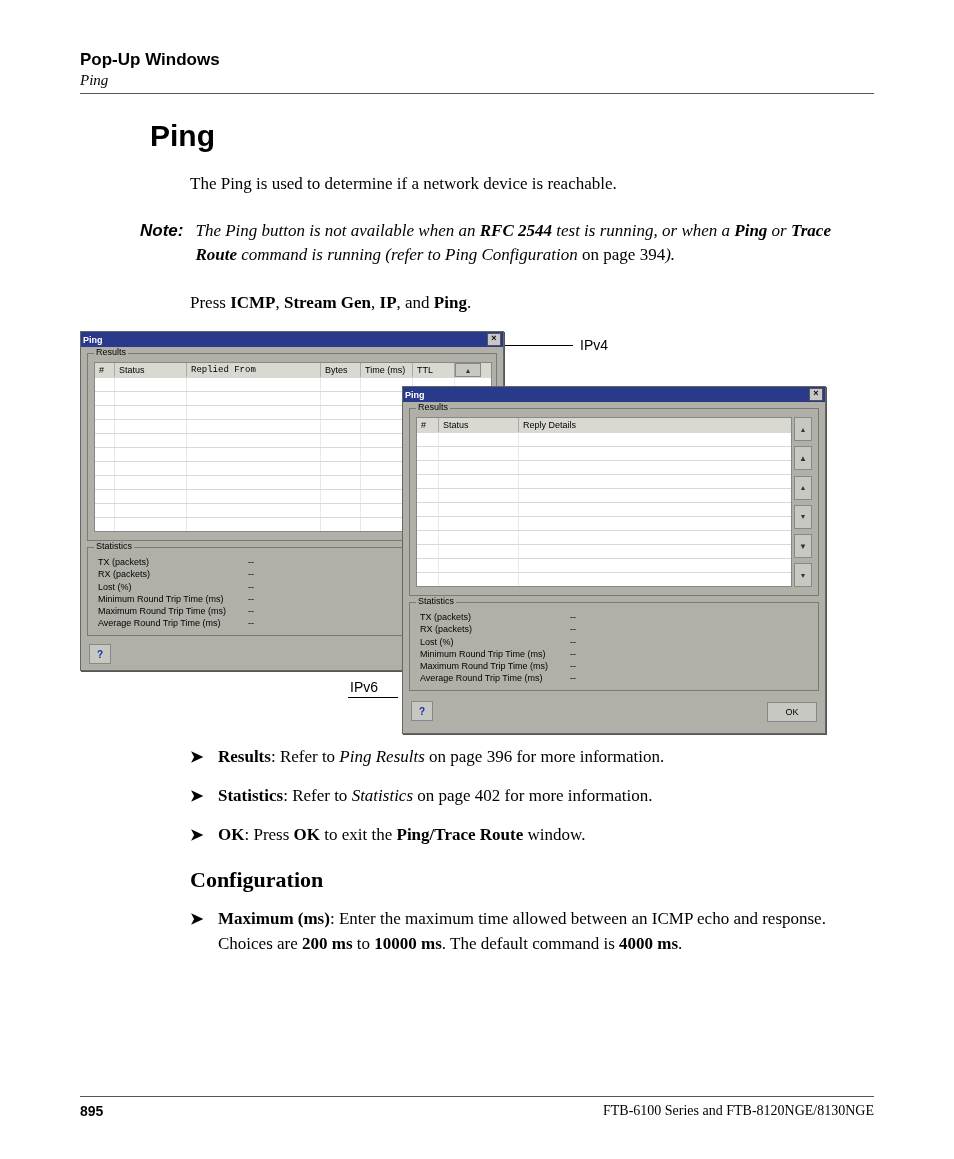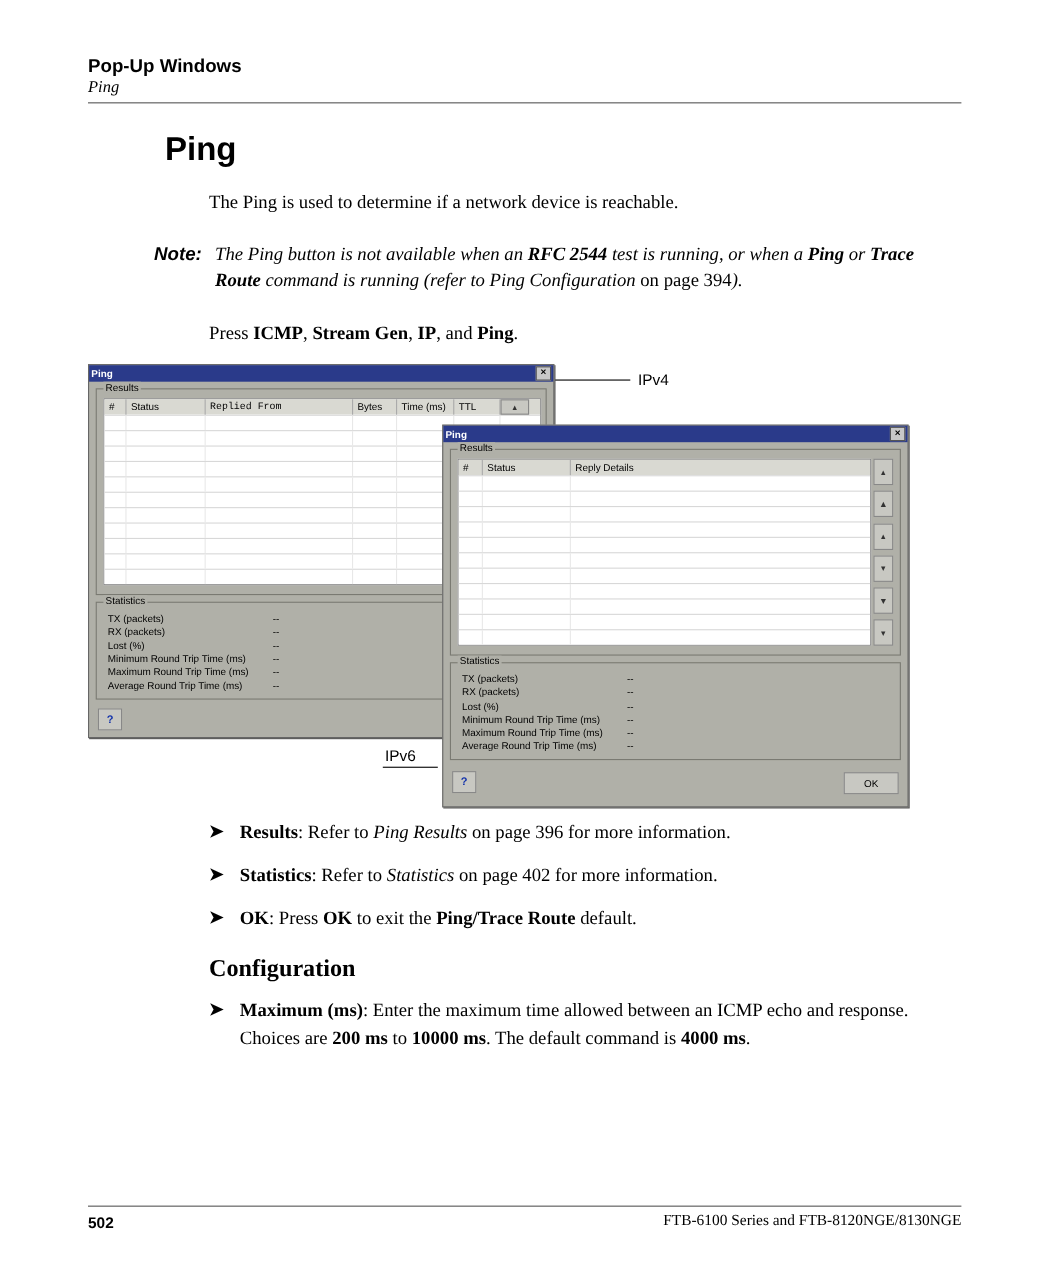--- a/index.html
+++ b/index.html
@@ -528,31 +528,31 @@
   <div class="bullet-item">
     <div class="bullet-arrow">➤</div>
     <div>
       <span class="bold">Statistics</span><span>: Refer to </span><span class="ital">Statistics</span><span> on page 402 for more information.</span>
     </div>
   </div>
 
   <div class="bullet-item">
     <div class="bullet-arrow">➤</div>
     <div>
-      <span class="bold">OK</span><span>: Press </span><span class="bold">OK</span><span> to exit the </span><span class="bold">Ping/Trace Route</span><span> default.</span>
+      <span class="bold">OK</span><span>: Press </span><span class="bold">OK</span><span> to exit the </span><span class="bold">Ping/Trace Route</span><span> window.</span>
     </div>
   </div>
 
   <div class="config-heading">Configuration</div>
 
   <div class="bullet-item">
     <div class="bullet-arrow">➤</div>
     <div>
       <span class="bold">Maximum (ms)</span><span>: Enter the maximum time allowed between an ICMP echo and response. Choices are </span><span class="bold">200 ms</span><span> to </span><span class="bold">10000 ms</span><span>. The default command is </span><span class="bold">4000 ms</span><span>.</span>
     </div>
   </div>
 
   <div class="footer">
-    <span class="pnum">502</span>
+    <span class="pnum">895</span>
     <span>FTB-6100 Series and FTB-8120NGE/8130NGE</span>
   </div>
 
 </div>
 
 </body></html>

